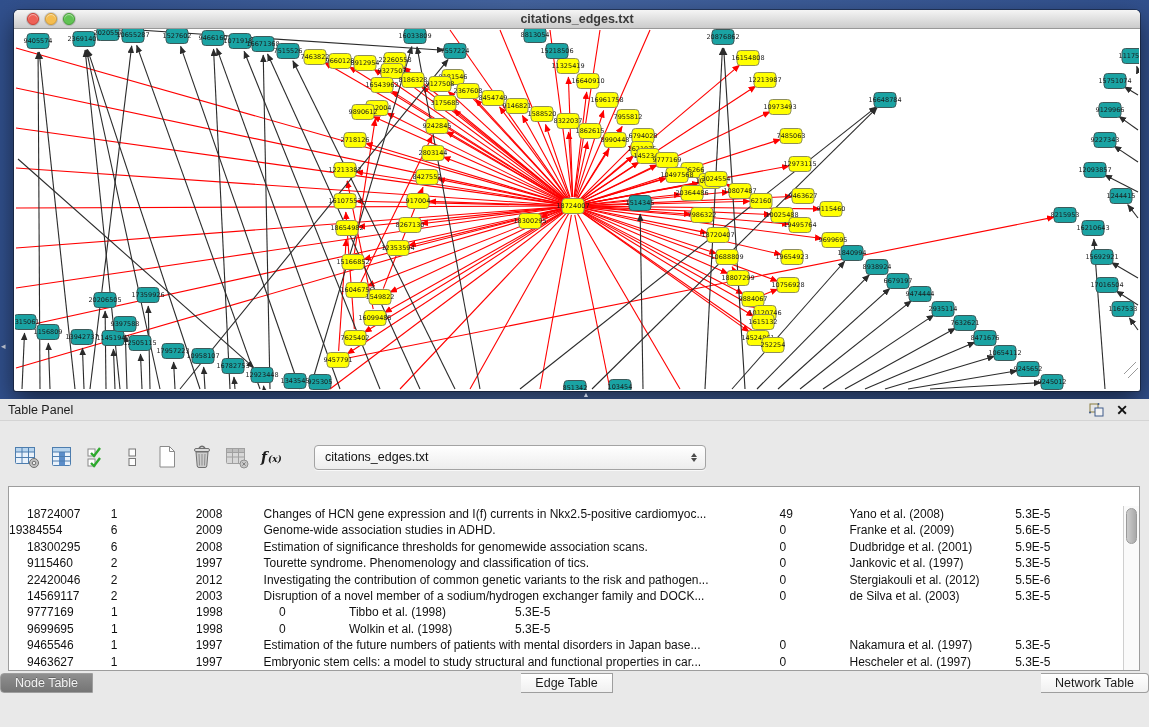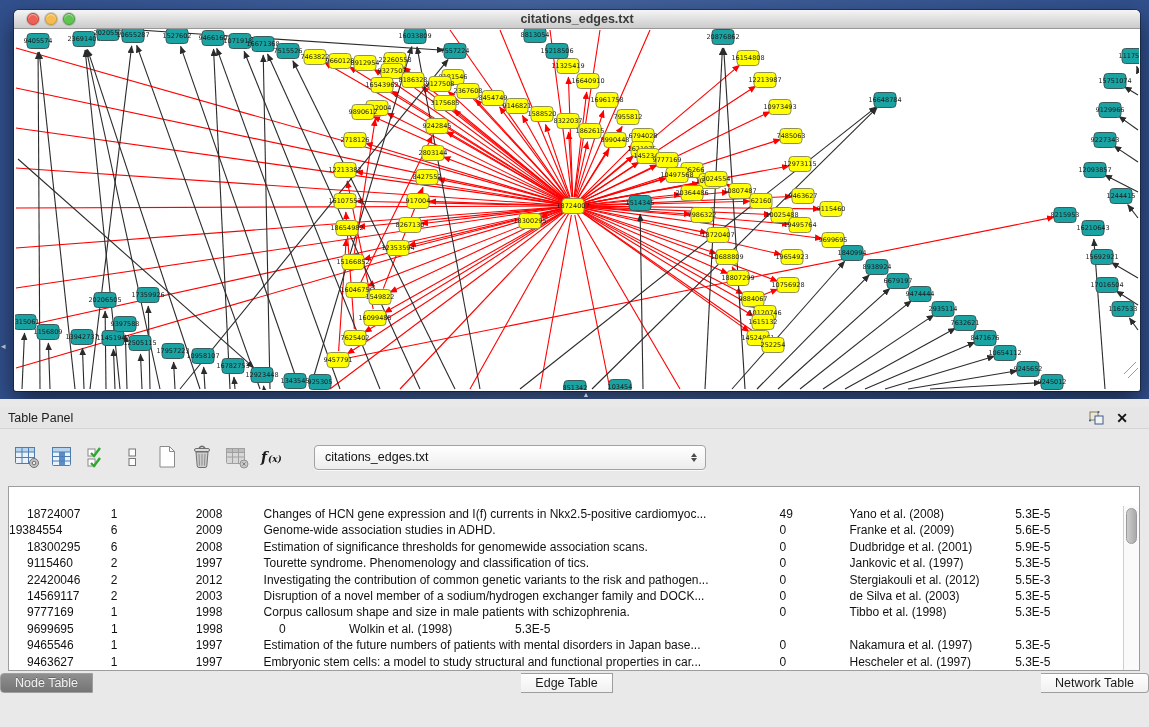--- a/index.html
+++ b/index.html
@@ -23,21 +23,21 @@
   .win-title { position:absolute; left:0; right:0; top:2px; text-align:center;
     font-size:12.5px; font-weight:bold; color:#3a3a3a; }
   .gcanvas { position:absolute; left:1px; top:19px; width:1124px; height:361px; background:#fff; overflow:hidden; }
   .gcanvas svg { display:block; }
 
   
   .split-handle { position:absolute; left:581px; top:392px; width:10px; height:6px; color:#b9c2d4; font-size:7px; line-height:6px; text-align:center; }
 
   
   .tpanel { position:absolute; left:0; top:399px; width:1149px; height:301px; background:#e9e9e9; }
-  .tpanel-hdr { position:absolute; left:0; top:0; width:100%; height:22px; background:#e6e6e6; border-bottom:1px solid #d4d4d4;margin-top:8px; }
+  .tpanel-hdr { position:absolute; left:0; top:0; width:100%; height:22px; background:#e6e6e6; border-bottom:1px solid #d4d4d4; }
   .tpanel-title { position:absolute; left:8px; top:4px; font-size:12.5px; color:#1d1d1d; }
   .hdr-icons { position:absolute; right:18px; top:2px; display:flex; gap:8px; align-items:center; }
   .hdr-icon { width:18px; height:18px; display:flex; align-items:center; justify-content:center; cursor:default; }
   .close-x { font-size:14px; font-weight:bold; color:#111; }
 
   .toolbar { position:absolute; left:0; top:40px; width:100%; height:36px; display:flex; align-items:center; padding-left:12px; }
   .tb-icon { width:30px; height:28px; margin-right:5px; display:flex; align-items:center; justify-content:center; border-radius:3px; }
   .combo { margin-left:22px; width:392px; height:25px; border:1px solid #a3a3a3; border-radius:4px;
     background:linear-gradient(#ffffff,#ededed); display:flex; align-items:center; padding:0 8px 0 10px;
     font-size:12.5px; color:#111; box-shadow:0 1px 0 rgba(255,255,255,.7); }
@@ -910,36 +910,35 @@
             <div class="td" style="width: 178px; padding-left: 20px;">Jankovic et al. (1997)</div>
             <div class="td" style="width: 115px; padding-left: 8px;">5.3E-5</div>
           </div>
           <div class="trow">
             <div class="td" style="width: 95px; padding-left: 18px;">22420046</div>
             <div class="td" style="width: 87px; padding-left: 7px;">2</div>
             <div class="td" style="width: 68px; padding-left: 5px;">2012</div>
             <div class="td" style="width: 502px; padding-left: 5px;">Investigating the contribution of common genetic variants to the risk and pathogen...</div>
             <div class="td" style="width: 70px; padding-left: 20px;">0</div>
             <div class="td" style="width: 178px; padding-left: 20px;">Stergiakouli et al. (2012)</div>
-            <div class="td" style="width: 115px; padding-left: 8px;">5.5E-3</div>
+            <div class="td" style="width: 115px; padding-left: 8px;">5.5E-6</div>
           </div>
           <div class="trow">
             <div class="td" style="width: 95px; padding-left: 18px;">14569117</div>
             <div class="td" style="width: 87px; padding-left: 7px;">2</div>
             <div class="td" style="width: 68px; padding-left: 5px;">2003</div>
             <div class="td" style="width: 502px; padding-left: 5px;">Disruption of a novel member of a sodium/hydrogen exchanger family and DOCK...</div>
             <div class="td" style="width: 70px; padding-left: 20px;">0</div>
             <div class="td" style="width: 178px; padding-left: 20px;">de Silva et al. (2003)</div>
             <div class="td" style="width: 115px; padding-left: 8px;">5.3E-5</div>
           </div>
           <div class="trow">
             <div class="td" style="width: 95px; padding-left: 18px;">9777169</div>
             <div class="td" style="width: 87px; padding-left: 7px;">1</div>
             <div class="td" style="width: 68px; padding-left: 5px;">1998</div>
-            <div class="td" style="width: 502px; padding-left: 5px;">Corpus callosum shape and size in male patients with schizophrenia.</div>
             <div class="td" style="width: 70px; padding-left: 20px;">0</div>
             <div class="td" style="width: 178px; padding-left: 20px;">Tibbo et al. (1998)</div>
             <div class="td" style="width: 115px; padding-left: 8px;">5.3E-5</div>
           </div>
           <div class="trow">
             <div class="td" style="width: 95px; padding-left: 18px;">9699695</div>
             <div class="td" style="width: 87px; padding-left: 7px;">1</div>
             <div class="td" style="width: 68px; padding-left: 5px;">1998</div>
             <div class="td" style="width: 70px; padding-left: 20px;">0</div>
             <div class="td" style="width: 178px; padding-left: 20px;">Wolkin et al. (1998)</div>

